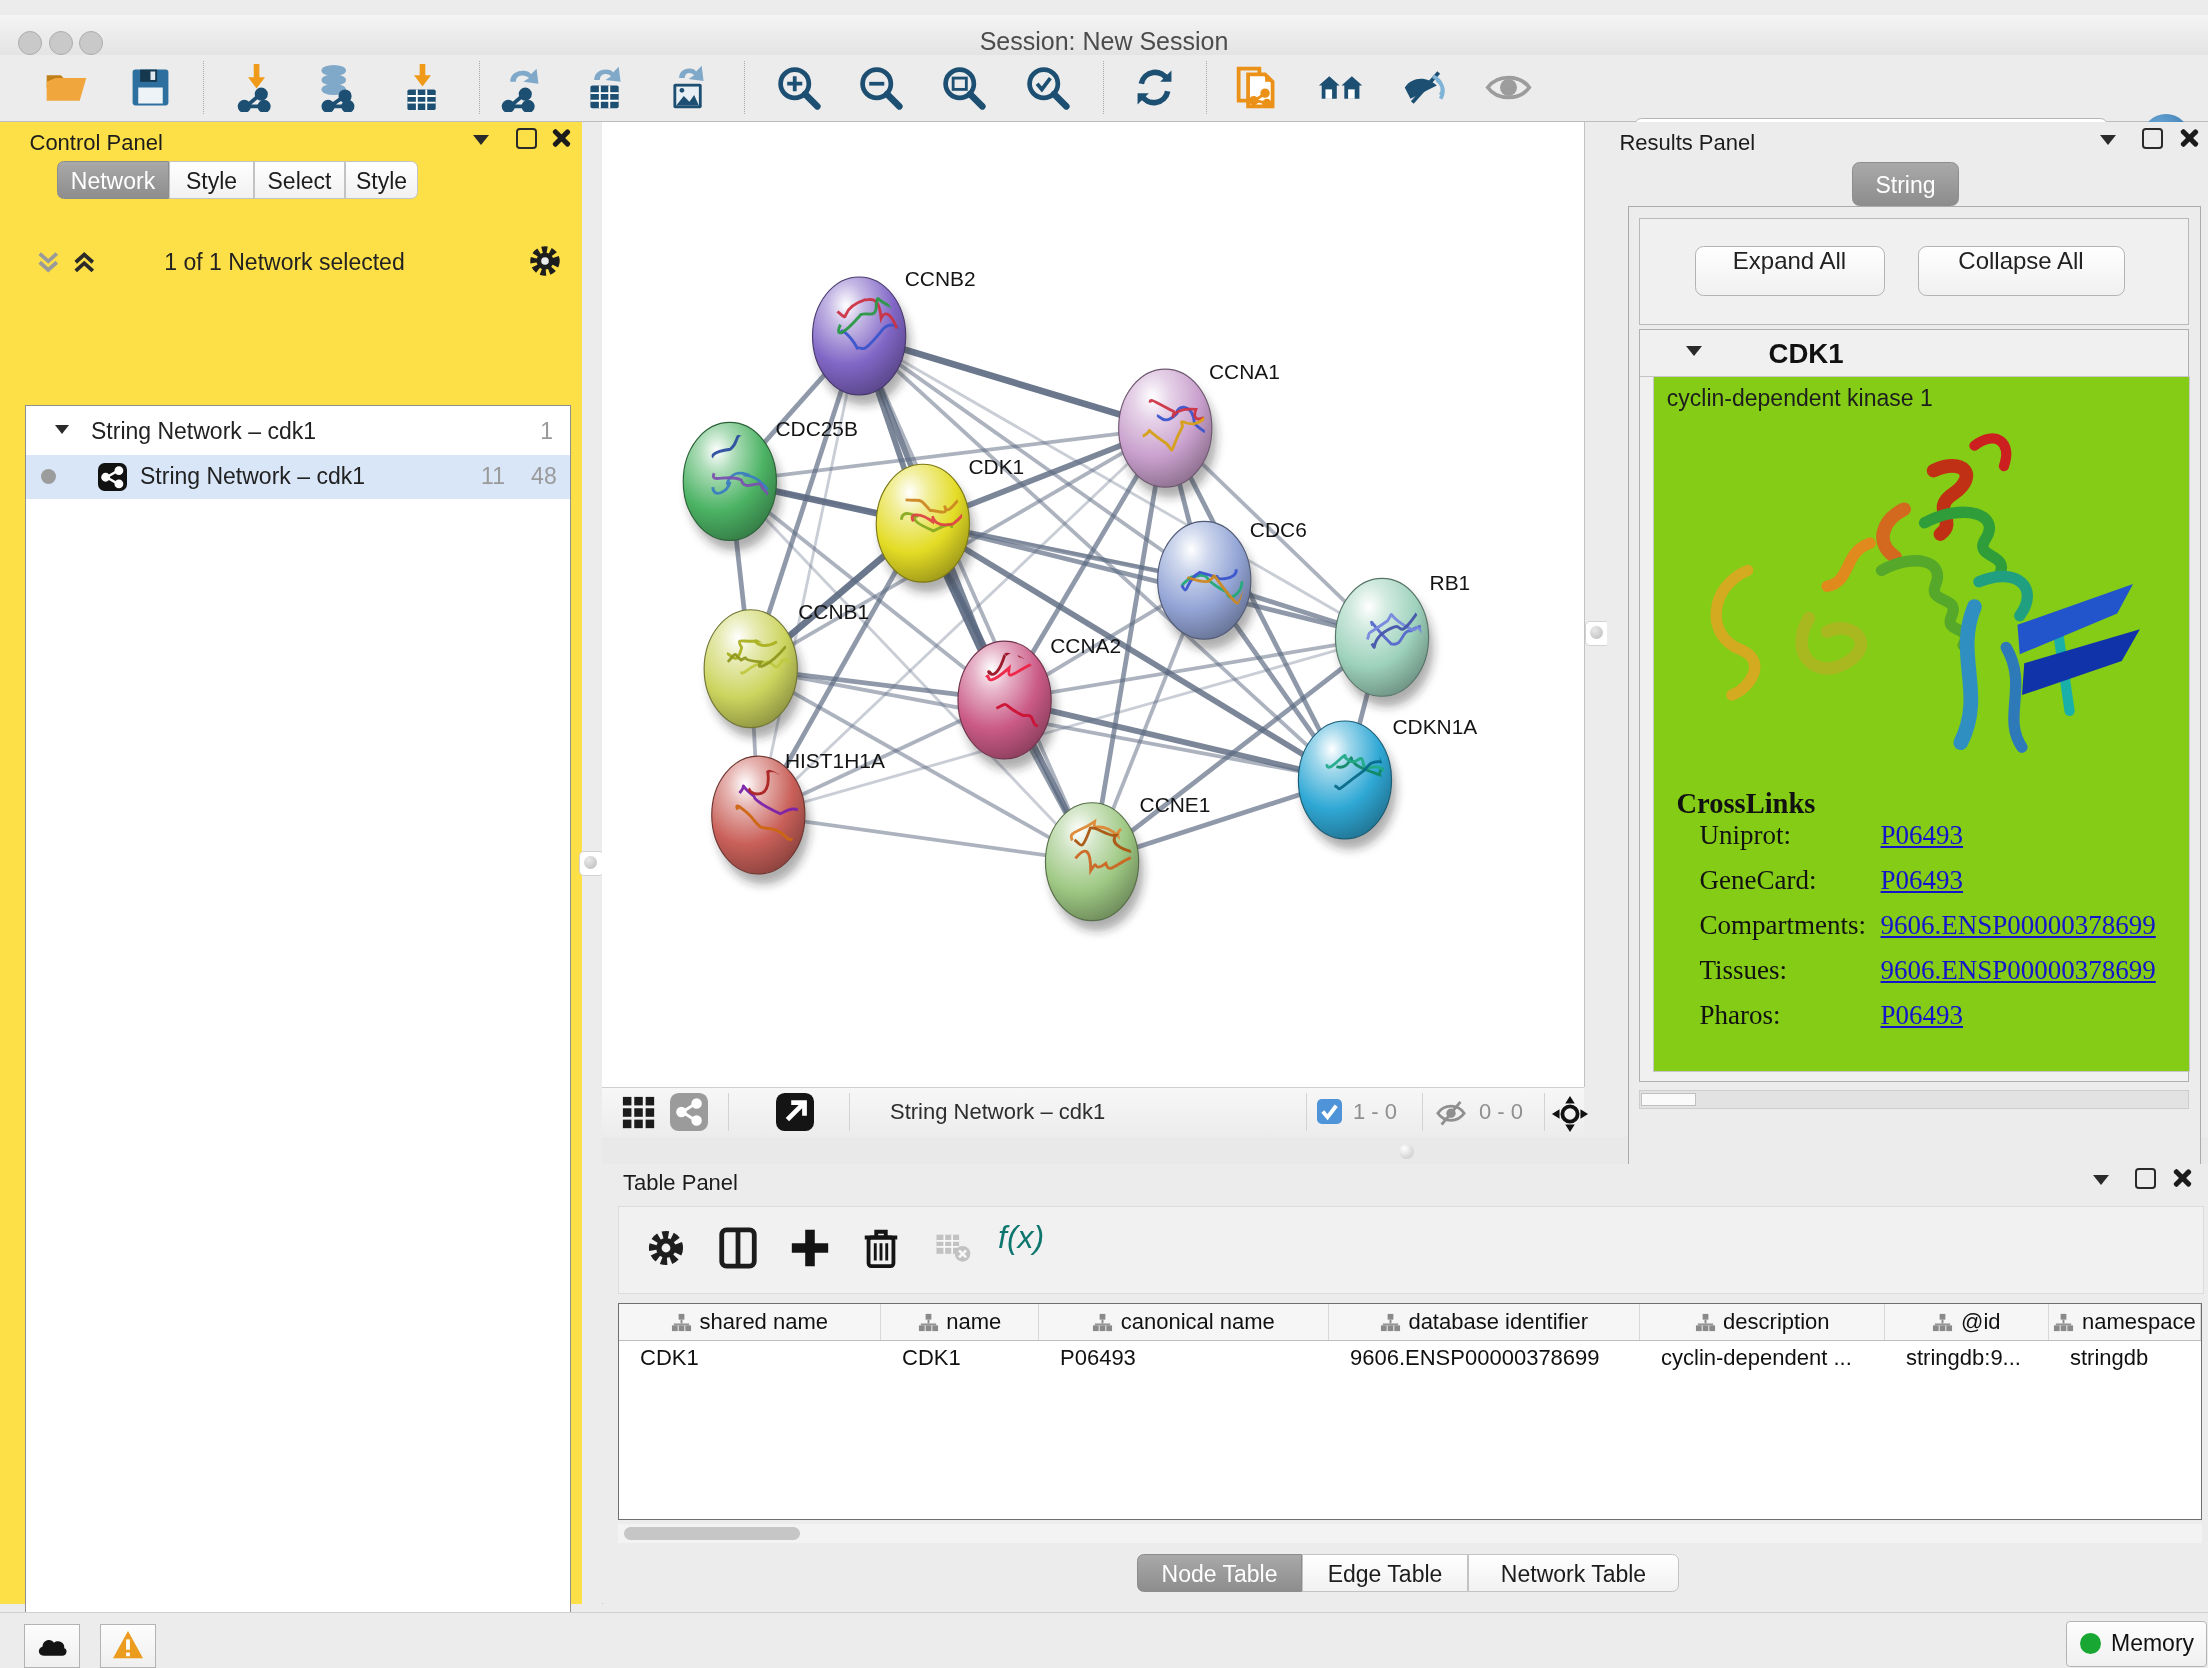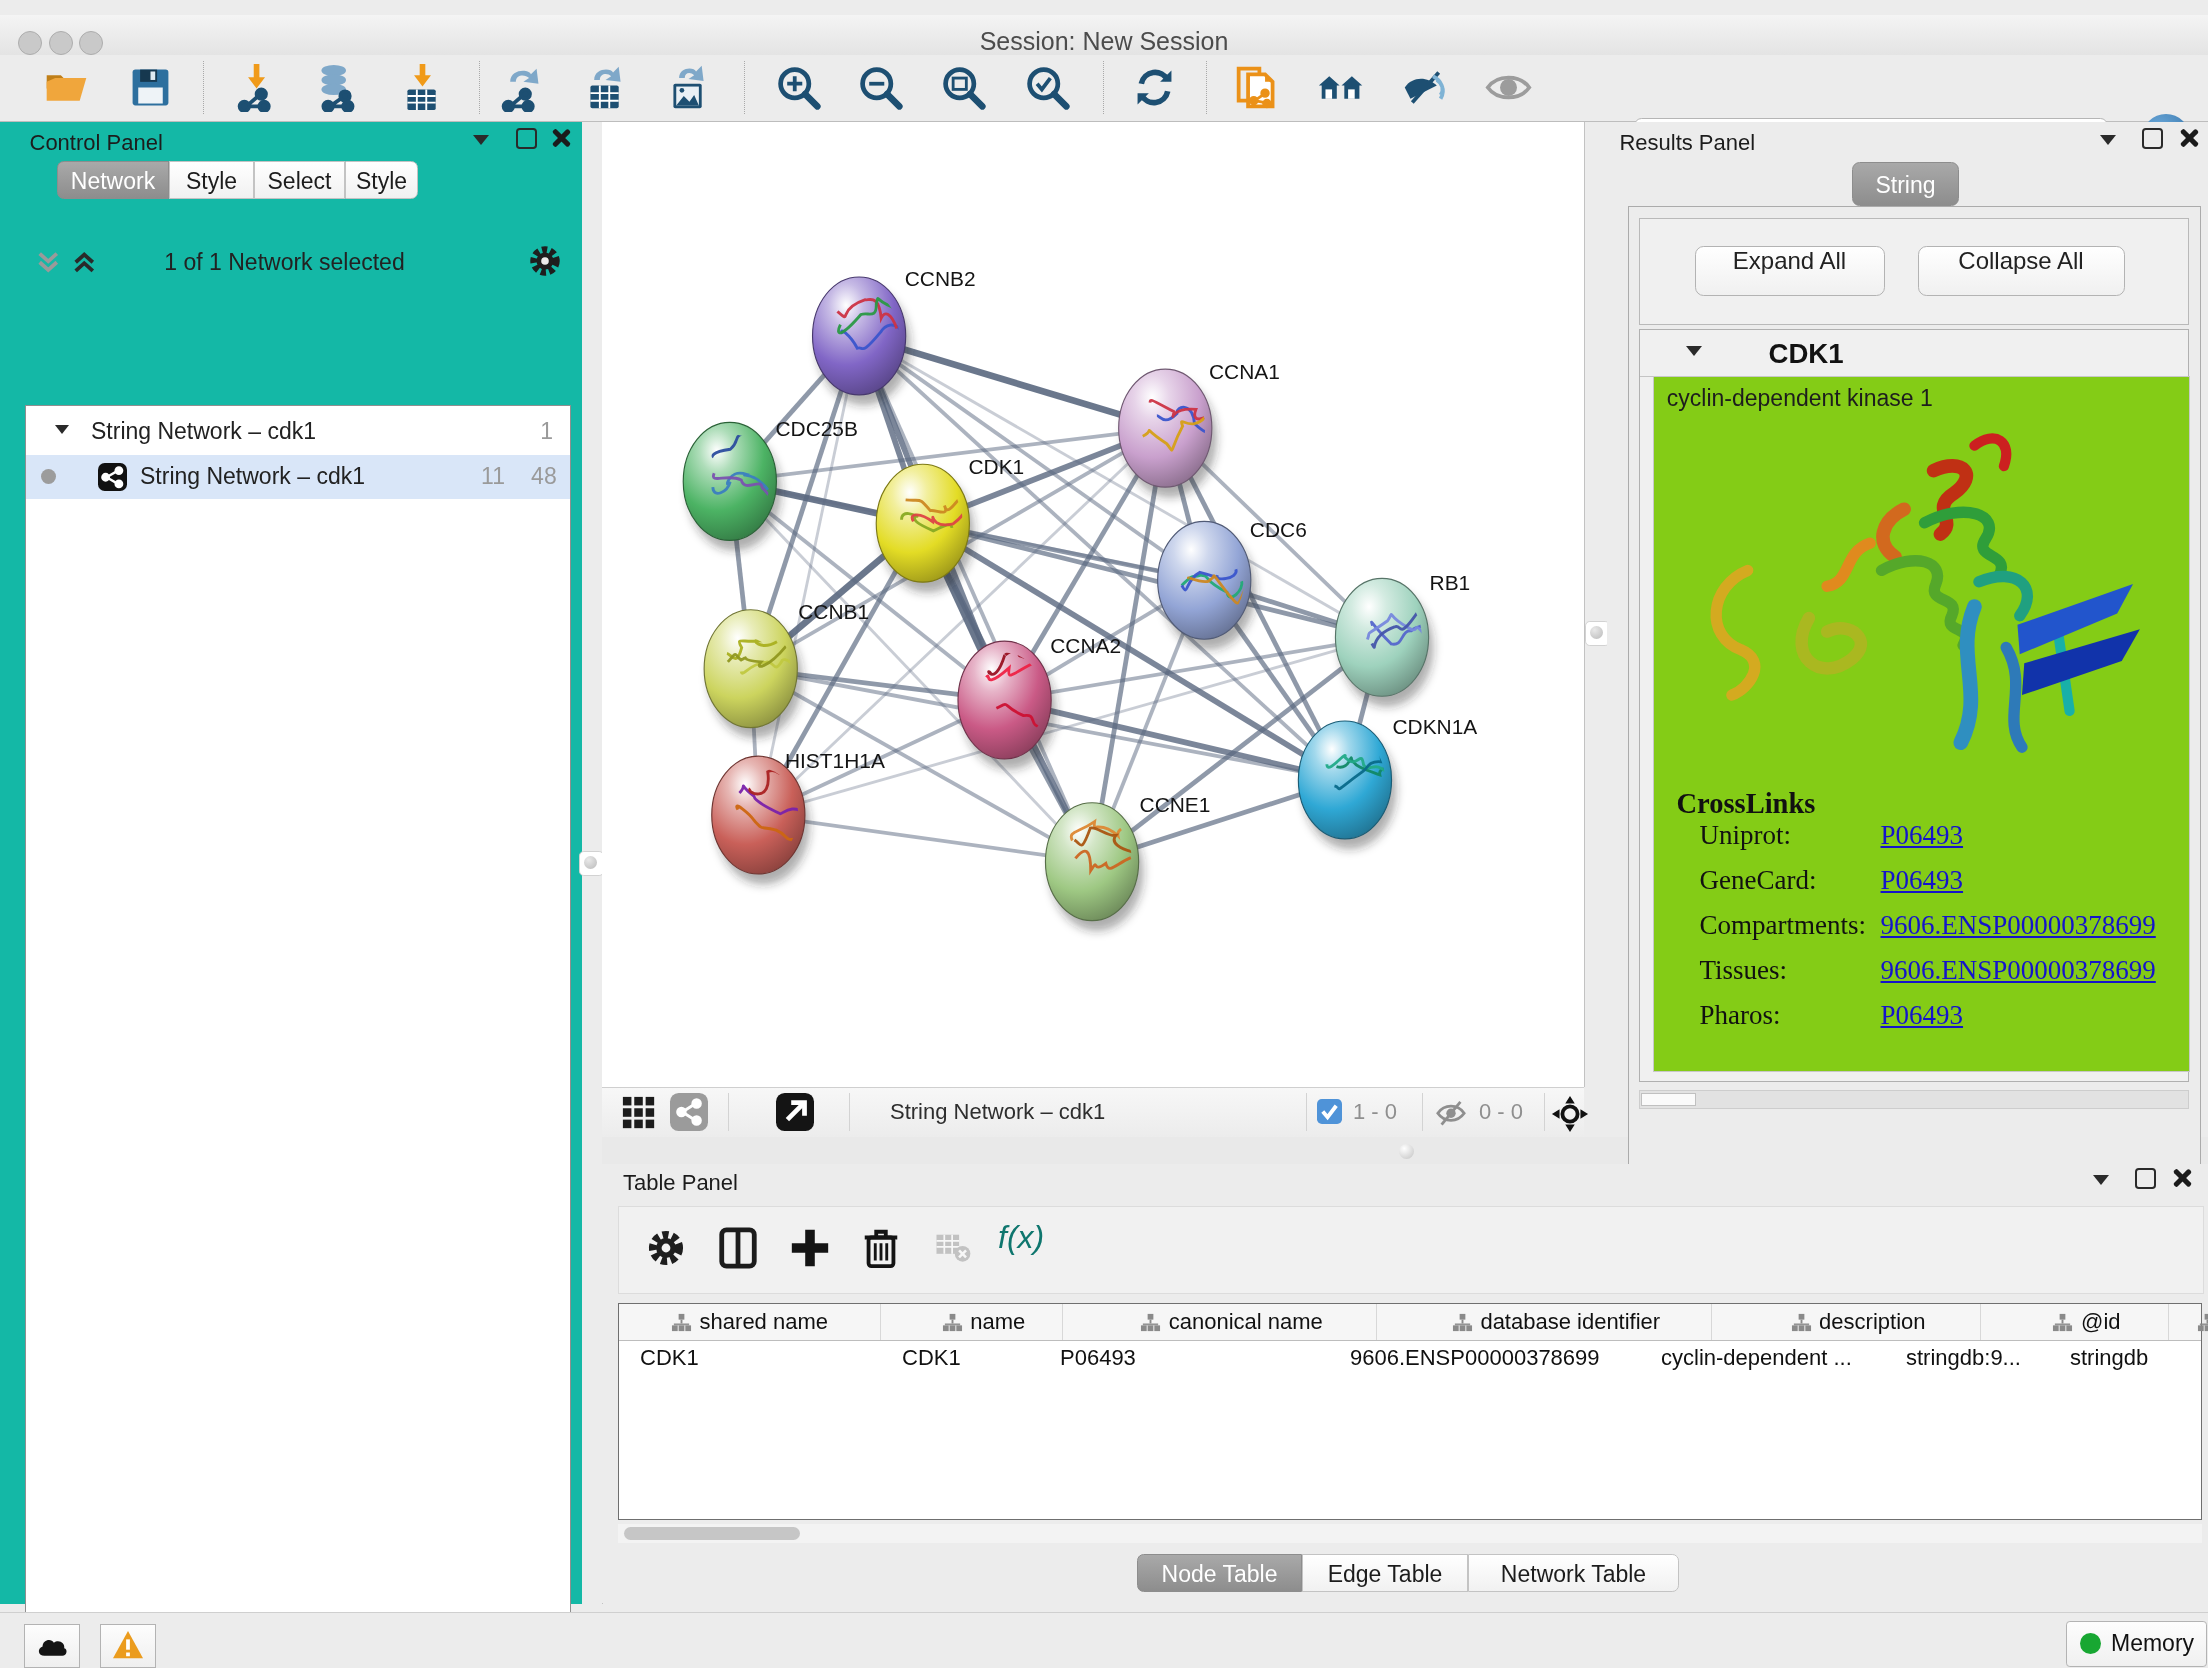--- a/index.html
+++ b/index.html
@@ -37,21 +37,21 @@
   .close-x{position:relative;width:19px;height:19px;display:inline-block;}
   .close-x::before,.close-x::after{content:"";position:absolute;left:8.6px;top:-1px;width:4.8px;height:22px;
     background:#1b1b1b;border-radius:1.9px;}
   .close-x::before{transform:rotate(45deg);} .close-x::after{transform:rotate(-45deg);}
 
   .tab{height:38px;line-height:38px;text-align:center;font-size:23px;background:linear-gradient(#ffffff,#f1f1f1);
     border:1px solid #c3c3c3;color:#1c1c1c;display:inline-block;box-sizing:border-box;}
   .tab.sel{background:linear-gradient(#a9a9a9,#8d8d8d);color:#fff;border-color:#8d8d8d;}
 
   
-  #controlpanel{left:0;top:122px;width:582px;height:1482px;background:#14b8a6;}
+  #controlpanel{left:0;top:122px;width:582px;height:1482px;background:#fde047;}
   #cp-tabs{position:absolute;left:57px;top:161px;}
   #cp-tabs .tab:first-child{border-radius:6.7px 0 0 6.7px;}
   #cp-tabs .tab:last-child{border-radius:0 6.7px 6.7px 0;}
   #tree-box{position:absolute;left:25px;top:283px;width:544px;height:1294px;background:#fff;
     border:1.9px solid #8f8f8f;}
   .tree-row{position:absolute;left:0;width:100%;height:44px;font-size:23px;}
   .tree-count{position:absolute;color:#9a9a9a;font-size:23px;}
   #tree-row-collection{top:5.7px;}
   #tree-row-network{top:49px;background:#d9e6f8;}
   .string-app-icon{position:absolute;width:28.5px;height:28.5px;background:#111;border-radius:6.7px;}
@@ -90,21 +90,21 @@
   .cl-link{position:absolute;left:204px;color:#1414cc;text-decoration:underline;}
   #results-scroll{position:absolute;left:9.5px;top:883px;width:548px;height:17px;background:#e2e2e2;border:1px solid #cdcdcd;}
   #results-scroll-thumb{position:absolute;left:1.9px;top:1.9px;width:53px;height:11.4px;background:#fafafa;border:1px solid #c0c0c0;}
 
   
   #tablepanel{left:602px;top:1164px;width:1606px;height:439px;background:#ececec;}
   #tp-toolbar{position:absolute;left:16px;top:42px;width:1584px;height:86px;background:#f1f1f1;border:1px solid #dcdcdc;}
   .tp-icon{position:absolute;top:19px;width:48px;height:48px;}
   #node-table{position:absolute;left:16px;top:139px;width:1584px;height:217px;background:#fff;
     border:1.9px solid #6f6f6f;box-sizing:border-box;}
-  #nt-header{display:flex;height:36px;background:#f6f6f6;border-bottom:1px solid #bdbdbd;gap:24px;}
+  #nt-header{display:flex;height:36px;background:#f6f6f6;border-bottom:1px solid #bdbdbd;}
   .th{display:flex;align-items:center;justify-content:center;gap:7.6px;font-size:22px;color:#111;
     border-right:1px solid #d8d8d8;box-sizing:border-box;overflow:hidden;white-space:nowrap;flex:0 0 auto;}
   #nt-row{display:flex;height:36px;}
   .td{font-size:22px;color:#111;padding:3.8px 0 0 21px;box-sizing:border-box;overflow:hidden;
      white-space:nowrap;flex:0 0 auto;}
   #table-scroll{position:absolute;left:16px;top:360px;width:1584px;height:19px;background:#f3f3f3;}
   #table-scroll-thumb{position:absolute;left:5.7px;top:2.9px;width:176px;height:13.3px;border-radius:7.6px;background:#c6c6c6;}
   #tp-tabs{position:absolute;left:535px;top:390px;}
   #tp-tabs .tab:first-child{border-radius:6.7px 0 0 6.7px;}
   #tp-tabs .tab:last-child{border-radius:0 6.7px 6.7px 0;}

